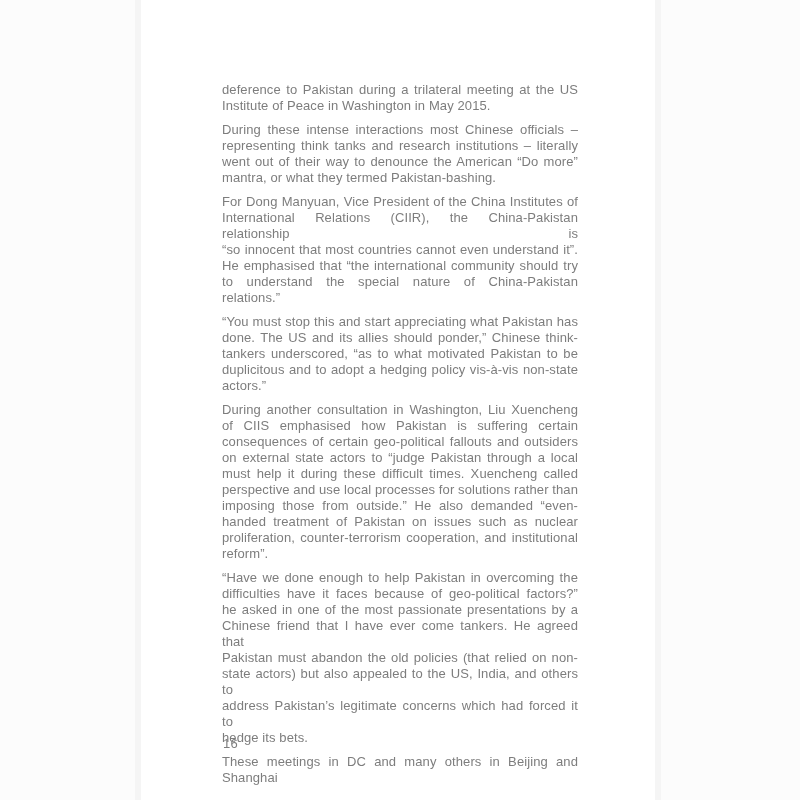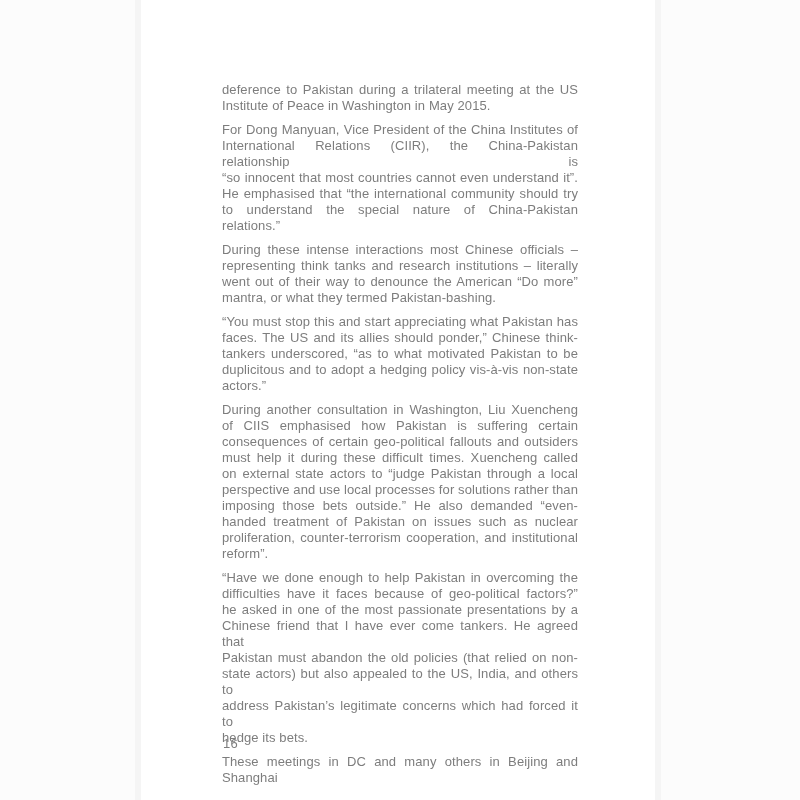--- a/index.html
+++ b/index.html
@@ -73,47 +73,47 @@
   <div class="page-strip"></div>
   <div class="page-edge left"></div>
   <div class="page-edge right"></div>
 
   <div class="text-block">
       <div class="paragraph">
         <div class="line">deference to Pakistan during a trilateral meeting at the US</div>
         <div class="line last-line">Institute of Peace in Washington in May 2015.</div>
       </div>
       <div class="paragraph">
+        <div class="line">During these intense interactions most Chinese officials –</div>
+        <div class="line">representing think tanks and research institutions – literally</div>
+        <div class="line">went out of their way to denounce the American “Do more”</div>
+        <div class="line last-line">mantra, or what they termed Pakistan-bashing.</div>
+      </div>
+      <div class="paragraph">
         <div class="line">For Dong Manyuan, Vice President of the China Institutes of</div>
         <div class="line">International Relations (CIIR), the China-Pakistan relationship is</div>
         <div class="line">“so innocent that most countries cannot even understand it”.</div>
         <div class="line">He emphasised that “the international community should try</div>
         <div class="line last-line">to understand the special nature of China-Pakistan relations.”</div>
       </div>
       <div class="paragraph">
-        <div class="line">During these intense interactions most Chinese officials –</div>
-        <div class="line">representing think tanks and research institutions – literally</div>
-        <div class="line">went out of their way to denounce the American “Do more”</div>
-        <div class="line last-line">mantra, or what they termed Pakistan-bashing.</div>
-      </div>
-      <div class="paragraph">
         <div class="line">“You must stop this and start appreciating what Pakistan has</div>
-        <div class="line">faces. The US and its allies should ponder,” Chinese think-</div>
+        <div class="line">done. The US and its allies should ponder,” Chinese think-</div>
         <div class="line">tankers underscored, “as to what motivated Pakistan to be</div>
         <div class="line">duplicitous and to adopt a hedging policy vis-à-vis non-state</div>
         <div class="line last-line">actors.”</div>
       </div>
       <div class="paragraph">
         <div class="line">During another consultation in Washington, Liu Xuencheng</div>
         <div class="line">of CIIS emphasised how Pakistan is suffering certain</div>
         <div class="line">consequences of certain geo-political fallouts and outsiders</div>
+        <div class="line">on external state actors to “judge Pakistan through a local</div>
         <div class="line">must help it during these difficult times. Xuencheng called</div>
-        <div class="line">on external state actors to “judge Pakistan through a local</div>
         <div class="line">perspective and use local processes for solutions rather than</div>
-        <div class="line">imposing those bets outside.” He also demanded “even-</div>
+        <div class="line">imposing those from outside.” He also demanded “even-</div>
         <div class="line">handed treatment of Pakistan on issues such as nuclear</div>
         <div class="line">proliferation, counter-terrorism cooperation, and institutional</div>
         <div class="line last-line">reform”.</div>
       </div>
       <div class="paragraph">
         <div class="line">“Have we done enough to help Pakistan in overcoming the</div>
         <div class="line">difficulties have it faces because of geo-political factors?”</div>
         <div class="line">he asked in one of the most passionate presentations by a</div>
         <div class="line">Chinese friend that I have ever come tankers. He agreed that</div>
         <div class="line">Pakistan must abandon the old policies (that relied on non-</div>

